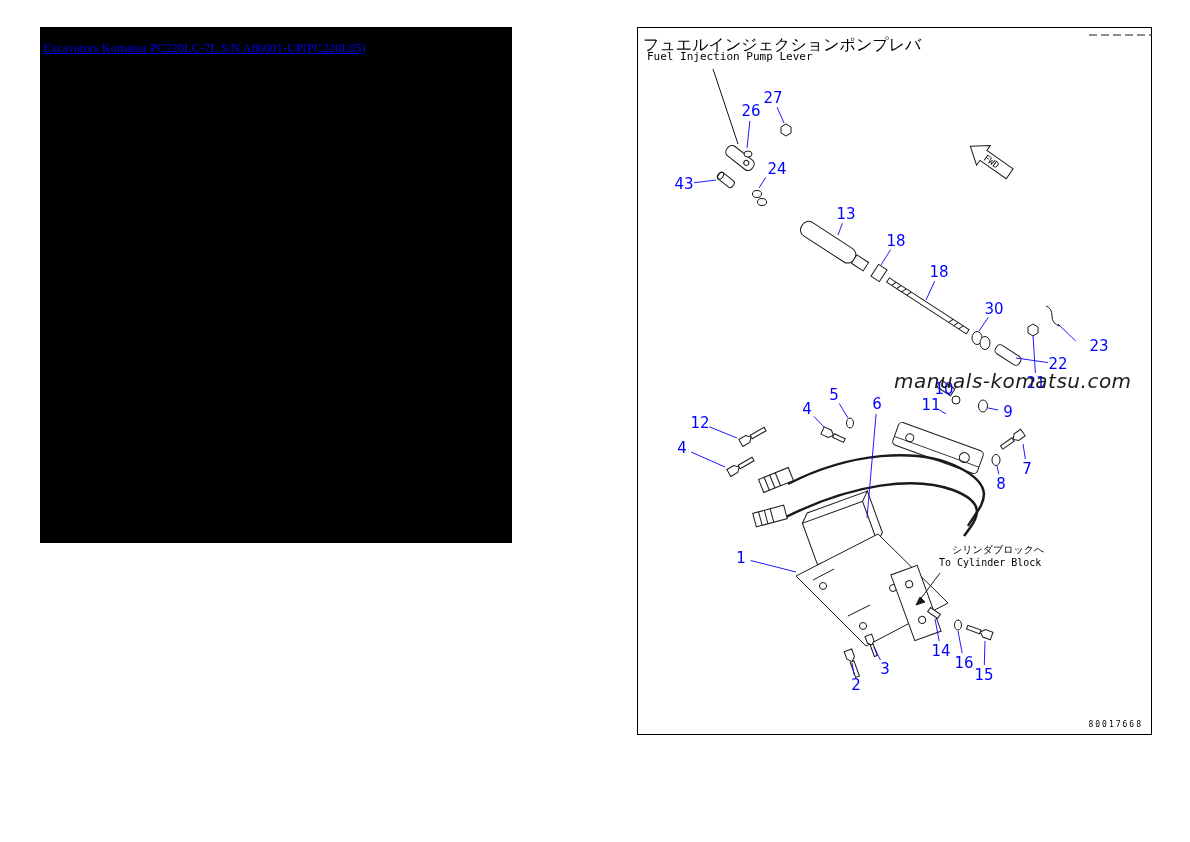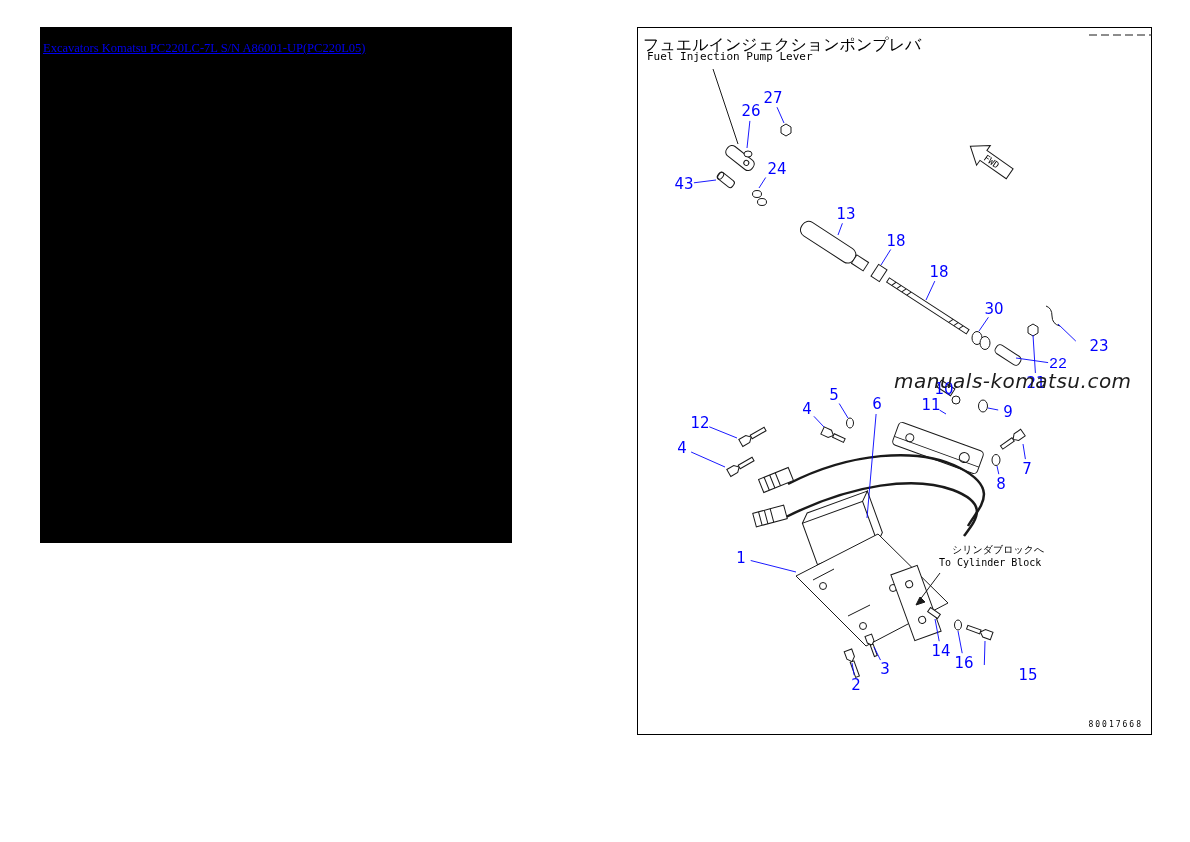--- a/index.html
+++ b/index.html
@@ -216,28 +216,28 @@
       <span class="callout" style="left: 196px; top: 367px;">5</span>
       <span class="callout" style="left: 239px; top: 376px;">6</span>
       <span class="callout" style="left: 389px; top: 441px;">7</span>
       <span class="callout" style="left: 363px; top: 456px;">8</span>
       <span class="callout" style="left: 370px; top: 384px;">9</span>
       <span class="callout" style="left: 306px; top: 361px;">10</span>
       <span class="callout" style="left: 293px; top: 377px;">11</span>
       <span class="callout" style="left: 62px; top: 395px;">12</span>
       <span class="callout" style="left: 44px; top: 420px;">4</span>
       <span class="callout" style="left: 303px; top: 623px;">14</span>
-      <span class="callout" style="left: 346px; top: 647px; margin-left: 44px;">15</span>
+      <span class="callout" style="left: 346px; top: 647px;">15</span>
       <span class="callout" style="left: 326px; top: 635px;">16</span>
       <span class="callout" style="left: 208px; top: 186px;">13</span>
       <span class="callout" style="left: 258px; top: 213px;">18</span>
       <span class="callout" style="left: 301px; top: 244px;">18</span>
       <span class="callout" style="left: 356px; top: 281px;">30</span>
       <span class="callout" style="left: 398px; top: 355px;">21</span>
-      <span class="callout" style="left: 420px; top: 336px; font-family: Liberation Mono, monospace;">22</span>
+      <span class="callout" style="left: 420px; top: 336px;">22</span>
       <span class="callout" style="left: 445px; top: 318px; margin-left: 16px;">23</span>
       <span class="callout" style="left: 139px; top: 141px;">24</span>
       <span class="callout" style="left: 46px; top: 156px;">43</span>
       <span class="callout" style="left: 113px; top: 83px;">26</span>
       <span class="callout" style="left: 135px; top: 70px;">27</span>
     </div>
 
   <span class="abs hdr-jp">フュエルインジェクションポンプレバ</span>
   <span class="abs hdr-en">Fuel Injection Pump Lever</span>
 

